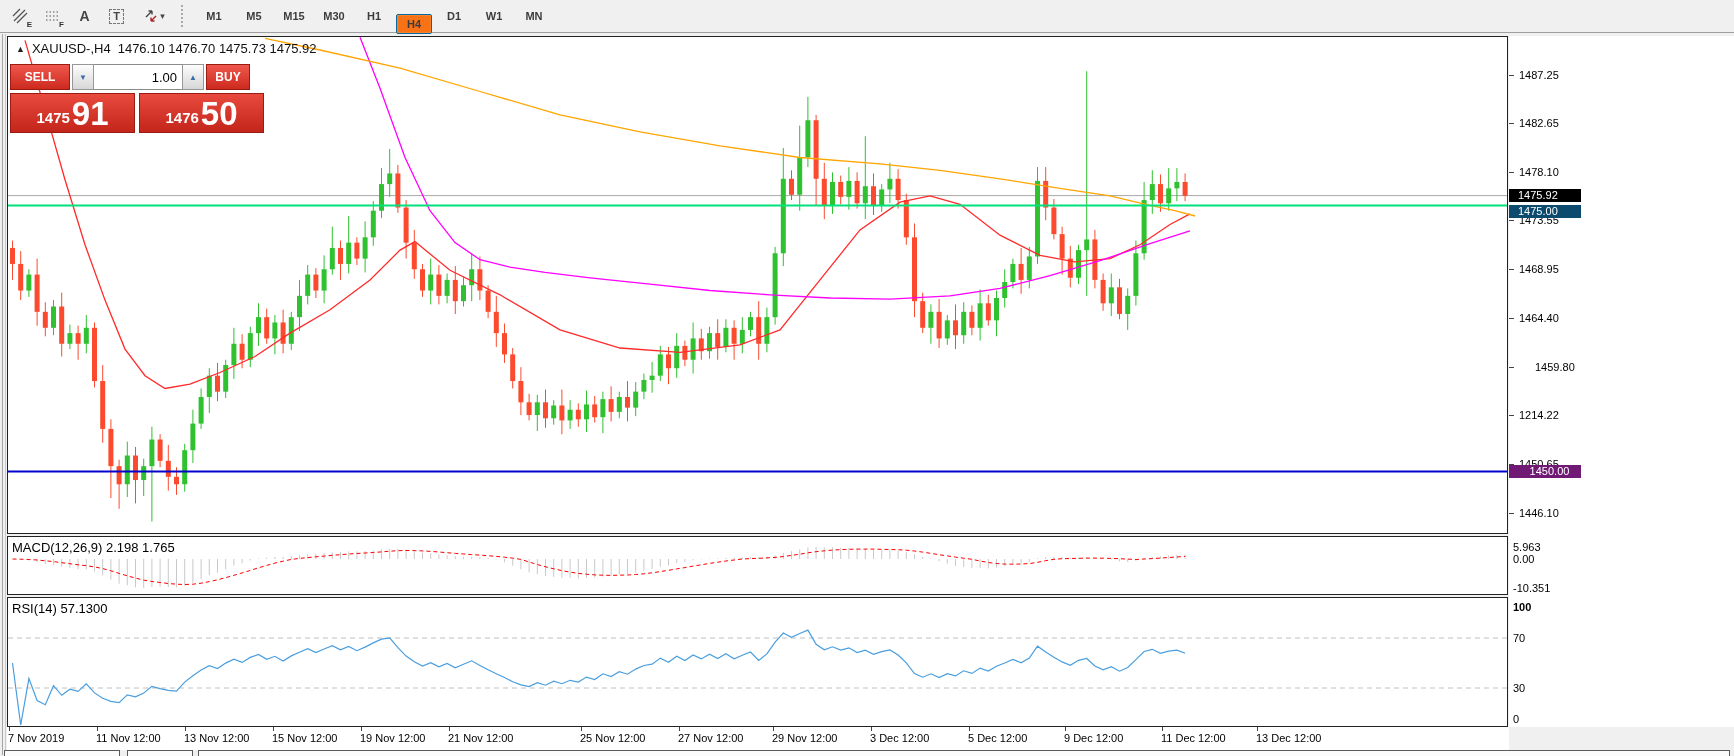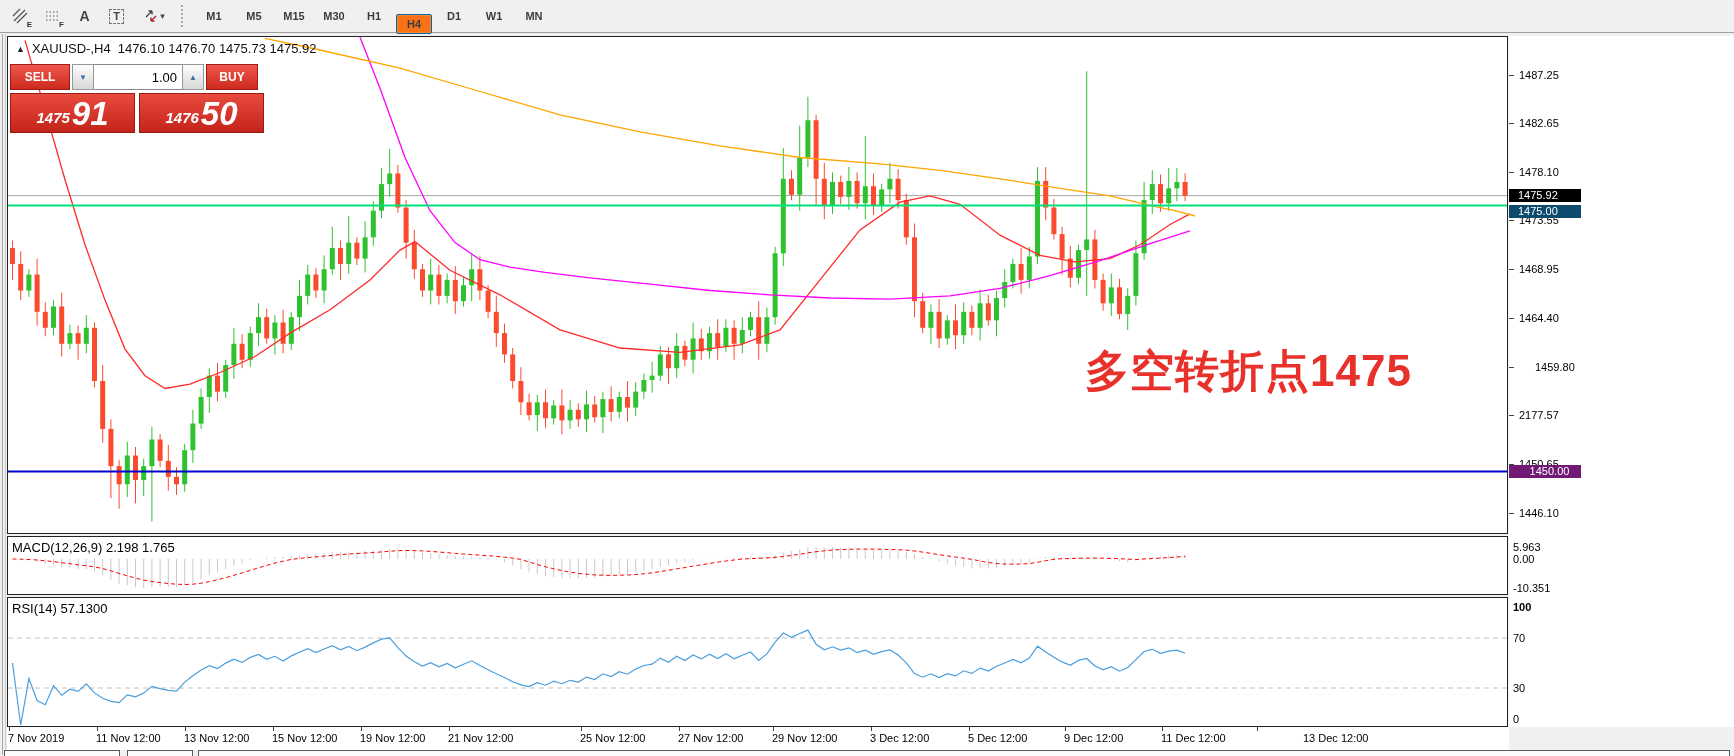--- a/index.html
+++ b/index.html
@@ -26,21 +26,21 @@
   #title .tri{font-size:9px;color:#222;}
   
   #trade{left:10px;top:64px;position:absolute;z-index:6;width:254px;}
   .trow1{display:flex;height:26px;}
   .redbtn{background:linear-gradient(#ef574c,#cd2a1f);border:1px solid #991b12;color:#fff;font-weight:bold;
           font-size:12px;display:flex;align-items:center;justify-content:center;box-sizing:border-box;}
   .stepbtn{width:22px;background:linear-gradient(#fdfdfd,#d7d7d7);border:1px solid #979797;color:#3a6ea5;
            font-size:8px;display:flex;align-items:center;justify-content:center;box-sizing:border-box;}
   #vol{width:88px;border:1px solid #8a8a8a;border-left:none;border-right:none;text-align:right;font-size:13px;
        padding:0 5px 0 0;box-sizing:border-box;font-family:"Liberation Sans",sans-serif;}
-  .trow2{display:flex;margin-top:3px;gap:4px;height:40px;font-style:italic;}
+  .trow2{display:flex;margin-top:3px;gap:4px;height:40px;}
   .bigbox{flex:1;background:linear-gradient(#e84a3e,#c3251b);border:1px solid #991b12;color:#fff;
           display:flex;align-items:flex-end;justify-content:center;padding-bottom:1px;box-sizing:border-box;}
   .bigbox .small{font-size:15px;font-weight:bold;line-height:26px;}
   .bigbox .big{font-size:33px;font-weight:bold;line-height:34px;margin-left:2px;}
   
   .pxlab{position:absolute;left:1519px;font-size:11px;color:#000;height:13px;line-height:13px;}
   .ptick{position:absolute;left:1509px;width:5px;height:1px;background:#444;}
   .badge{position:absolute;left:1509px;width:72px;font-size:11px;color:#fff;height:13px;line-height:13px;
          padding-left:9px;box-sizing:border-box;z-index:4;}
   .ilab{position:absolute;left:1513px;font-size:11px;color:#000;height:13px;line-height:13px;}
@@ -562,21 +562,21 @@
     <span>XAUUSD-,H4</span>
     <span>1476.10 1476.70 1475.73 1475.92</span>
   </div>
 
   <div id="trade">
     <div class="trow1">
       <div class="redbtn" style="width:60px;">SELL</div>
       <div class="stepbtn" style="margin-left:2px;">▼</div>
       <input id="vol" value="1.00" style="">
       <div class="stepbtn">▲</div>
-      <div class="redbtn" style="width:52px;margin-left:2px;">BUY</div>
+      <div class="redbtn" style="width:44px;margin-left:2px;">BUY</div>
     </div>
     <div class="trow2">
       <div class="bigbox">
         <span class="small">1475</span>
         <span class="big">91</span>
       </div>
       <div class="bigbox">
         <span class="small">1476</span>
         <span class="big">50</span>
       </div>
@@ -586,42 +586,41 @@
   <div class="indlabel" style="left:12px;top:540px;">
     <span>MACD(12,26,9)</span>
     <span>2.198</span>
     <span>1.765</span>
   </div>
   <div class="indlabel" style="left:12px;top:601px;">
     <span>RSI(14)</span>
     <span>57.1300</span>
   </div>
 
-  <div id="anno" style="color: rgb(232, 49, 42);">多空转折点1475</div>
 
   <div class="tabbox" style="left:4px;width:116px;"></div>
   <div class="tabbox" style="left:127px;width:66px;"></div>
   <div class="tabbox" style="left:198px;width:1532px;"></div>
 
 <div class="ptick" style="top: 74.5px;"></div>
     <div class="pxlab" style="top: 68.5px;">1487.25</div>
     <div class="ptick" style="top: 123.462px;"></div>
     <div class="pxlab" style="top: 117.462px;">1482.65</div>
     <div class="ptick" style="top: 171.892px;"></div>
     <div class="pxlab" style="top: 165.892px;">1478.10</div>
     <div class="ptick" style="top: 220.323px;"></div>
     <div class="pxlab" style="top: 214.323px;">1473.55</div>
     <div class="ptick" style="top: 269.285px;"></div>
     <div class="pxlab" style="top: 263.285px;">1468.95</div>
     <div class="ptick" style="top: 317.715px;"></div>
     <div class="pxlab" style="top: 311.715px;">1464.40</div>
     <div class="ptick" style="top: 366.677px;"></div>
     <div class="pxlab" style="top: 360.677px; margin-left: 16px;">1459.80</div>
     <div class="ptick" style="top: 415.108px;"></div>
-    <div class="pxlab" style="top: 409.108px;">2177.57</div>
+    <div class="pxlab" style="top: 409.108px;">1214.22</div>
     <div class="ptick" style="top: 464.07px;"></div>
     <div class="pxlab" style="top: 458.07px;">1450.65</div>
     <div class="ptick" style="top: 512.5px;"></div>
     <div class="pxlab" style="top: 506.5px;">1446.10</div>
     <div class="badge" style="top: 189.096px; background: rgb(0, 0, 0);">1475.92</div>
     <div class="badge" style="top: 204.889px; background: #0c4a6e;">1475.00</div>
     <div class="badge" style="top: 464.988px; background: #701a75; text-align: center;">1450.00</div>
     <div class="ilab" style="top: 540.514px;">5.963</div>
     <div class="ilab" style="top: 552.5px;">0.00</div>
     <div class="ilab" style="top: 581.514px;">-10.351</div>
@@ -649,14 +648,14 @@
     <div class="tlab" style="left: 772px;">29 Nov 12:00</div>
     <div class="ttick" style="left: 871px;"></div>
     <div class="tlab" style="left: 870px;">3 Dec 12:00</div>
     <div class="ttick" style="left: 969px;"></div>
     <div class="tlab" style="left: 968px;">5 Dec 12:00</div>
     <div class="ttick" style="left: 1065px;"></div>
     <div class="tlab" style="left: 1064px;">9 Dec 12:00</div>
     <div class="ttick" style="left: 1162px;"></div>
     <div class="tlab" style="left: 1161px;">11 Dec 12:00</div>
     <div class="ttick" style="left: 1257px;"></div>
-    <div class="tlab" style="left: 1303px;">13 Dec 12:00</div>
+    <div class="tlab" style="left: 1256px;">13 Dec 12:00</div>
   </div>
 
 </body></html>

